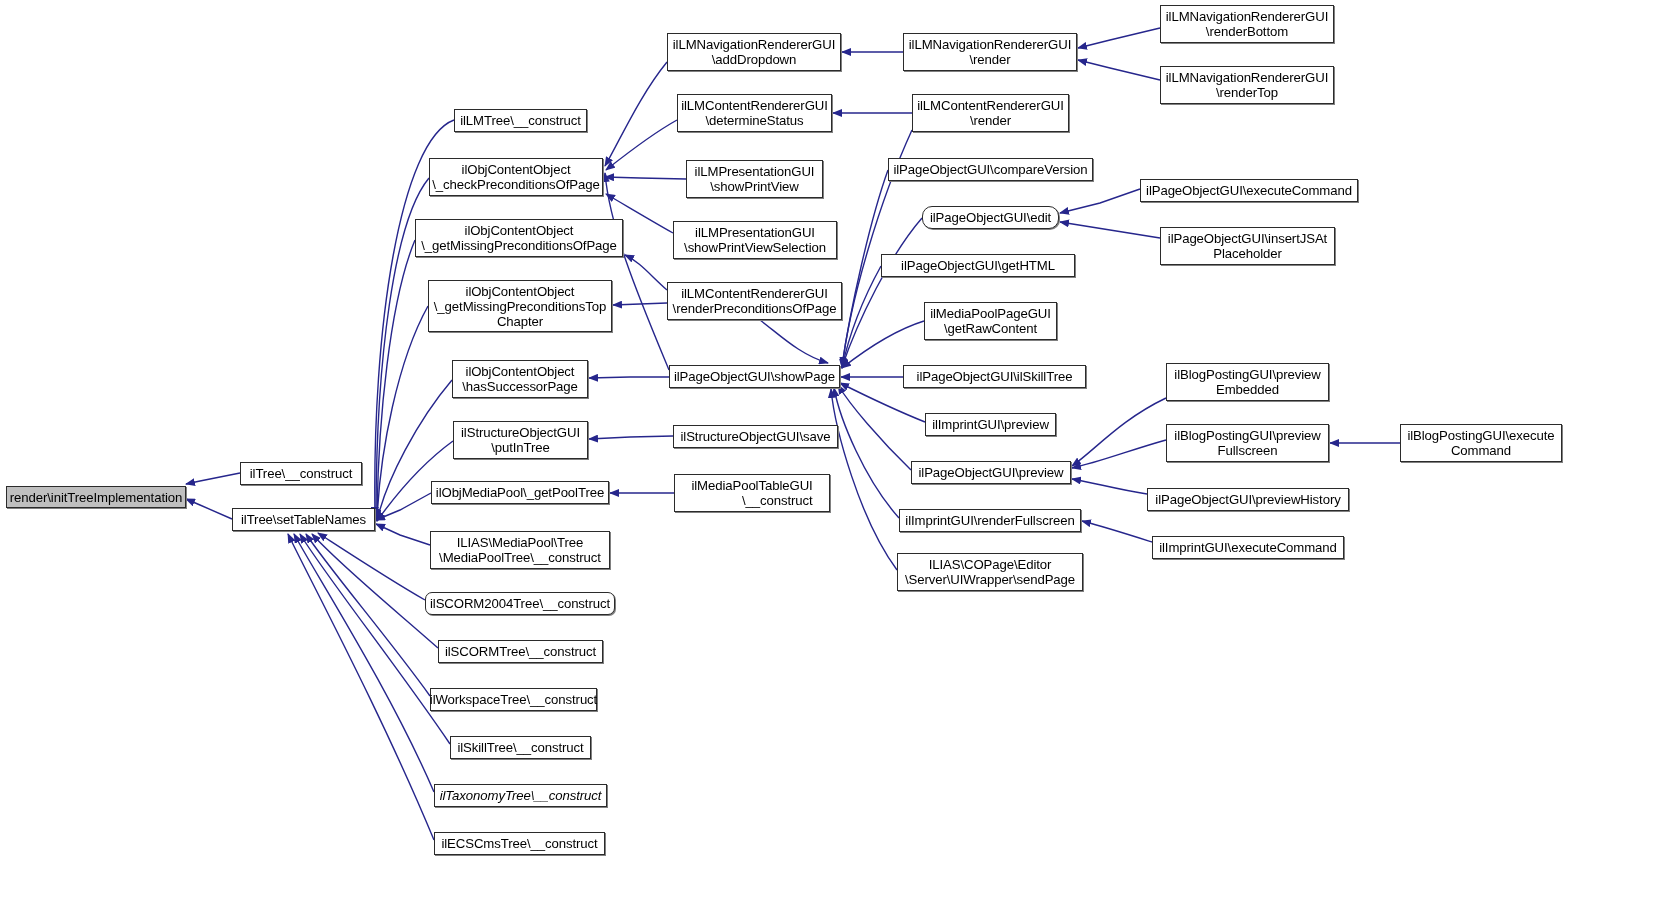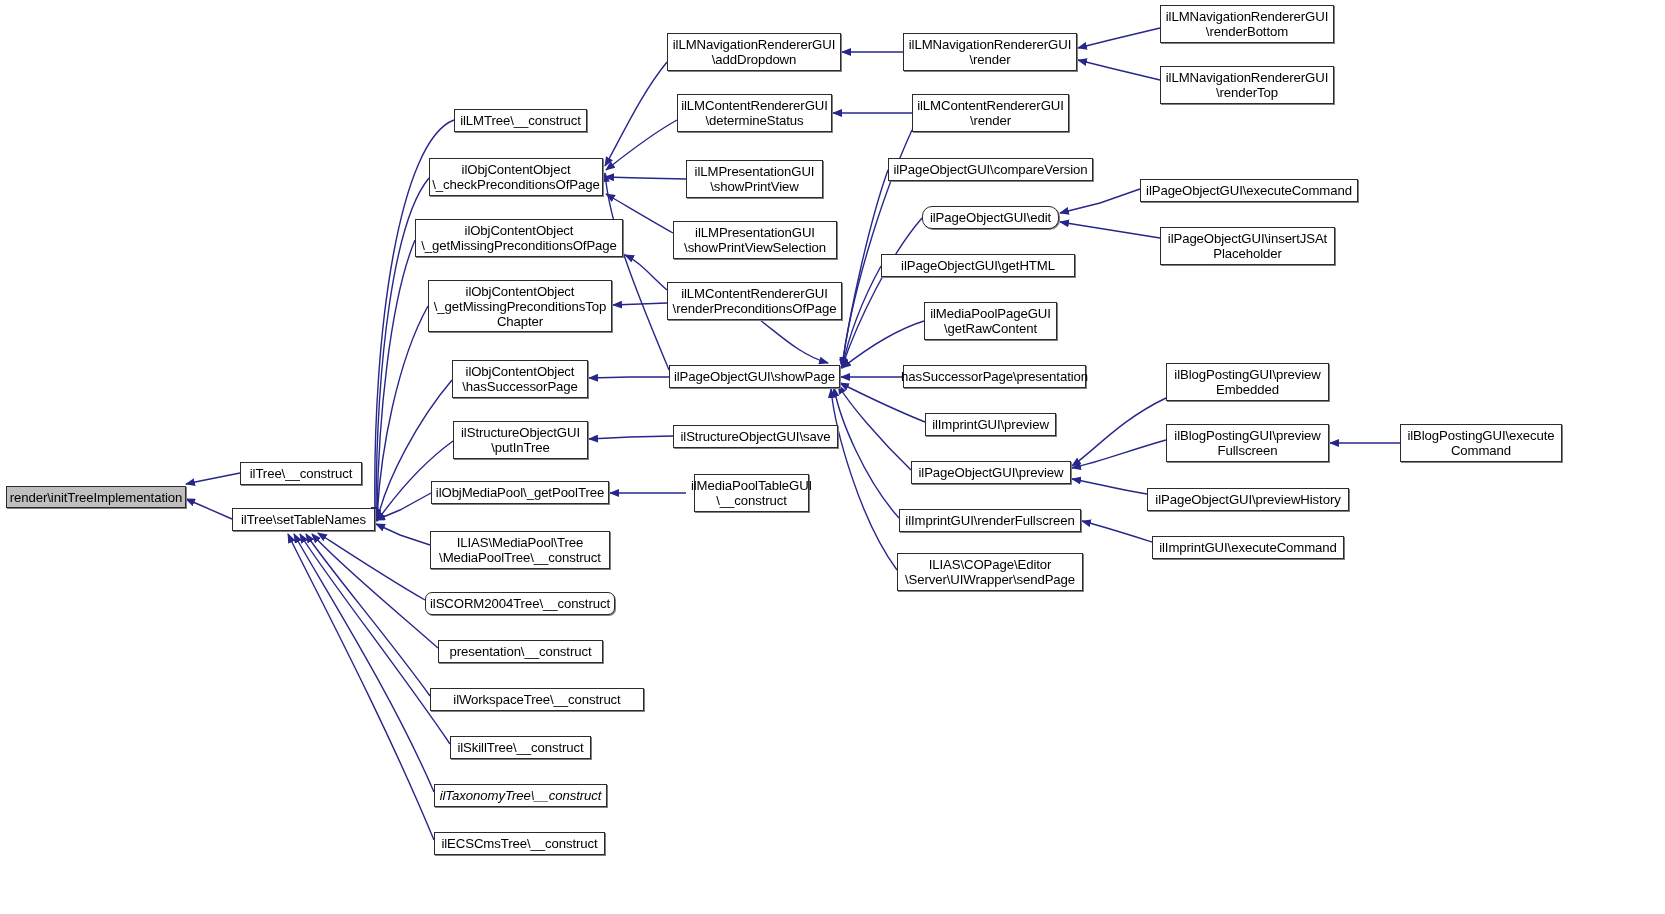--- a/index.html
+++ b/index.html
@@ -121,49 +121,49 @@
 \_getMissingPreconditionsTop
 Chapter</div>
       <div class="node" style="left: 452px; top: 360px; width: 136px; height: 38px;">ilObjContentObject
 \hasSuccessorPage</div>
       <div class="node" style="left: 453px; top: 421px; width: 135px; height: 38px;">ilStructureObjectGUI
 \putInTree</div>
       <div class="node" style="left: 431px; top: 481px; width: 178px; height: 23px;">ilObjMediaPool\_getPoolTree</div>
       <div class="node" style="left: 430px; top: 531px; width: 180px; height: 38px;">ILIAS\MediaPool\Tree
 \MediaPoolTree\__construct</div>
       <div class="node" style="left: 425px; top: 592px; width: 190px; height: 23px; border-radius: 7px;">ilSCORM2004Tree\__construct</div>
-      <div class="node" style="left: 438px; top: 640px; width: 165px; height: 23px;">presentation\__construct</div>
-      <div class="node" style="left: 430px; top: 688px; width: 214px; height: 23px;">ilWorkspaceTree\__construct</div>
+      <div class="node" style="left: 438px; top: 640px; width: 165px; height: 23px;">ilSCORMTree\__construct</div>
+      <div class="node" style="left: 430px; top: 688px; width: 167px; height: 23px;">ilWorkspaceTree\__construct</div>
       <div class="node" style="left: 450px; top: 736px; width: 141px; height: 23px;">ilSkillTree\__construct</div>
       <div class="node" style="left: 434px; top: 784px; width: 173px; height: 23px; font-style: italic;">ilTaxonomyTree\__construct</div>
       <div class="node" style="left: 434px; top: 832px; width: 171px; height: 23px;">ilECSCmsTree\__construct</div>
       <div class="node" style="left: 667px; top: 33px; width: 174px; height: 38px;">ilLMNavigationRendererGUI
 \addDropdown</div>
       <div class="node" style="left: 677px; top: 94px; width: 155px; height: 38px;">ilLMContentRendererGUI
 \determineStatus</div>
       <div class="node" style="left: 686px; top: 160px; width: 137px; height: 38px;">ilLMPresentationGUI
 \showPrintView</div>
       <div class="node" style="left: 673px; top: 221px; width: 164px; height: 38px;">ilLMPresentationGUI
 \showPrintViewSelection</div>
       <div class="node" style="left: 667px; top: 282px; width: 175px; height: 38px;">ilLMContentRendererGUI
 \renderPreconditionsOfPage</div>
       <div class="node" style="left: 669px; top: 365px; width: 171px; height: 23px;">ilPageObjectGUI\showPage</div>
       <div class="node" style="left: 673px; top: 425px; width: 165px; height: 23px;">ilStructureObjectGUI\save</div>
-      <div class="node" style="left: 694px; top: 474px; width: 115px; height: 38px;">ilMediaPoolTableGUI
+      <div class="node" style="left: 674px; top: 474px; width: 156px; height: 38px; text-align: right;">ilMediaPoolTableGUI
 \__construct</div>
       <div class="node" style="left: 903px; top: 33px; width: 174px; height: 38px;">ilLMNavigationRendererGUI
 \render</div>
       <div class="node" style="left: 912px; top: 94px; width: 157px; height: 38px;">ilLMContentRendererGUI
 \render</div>
       <div class="node" style="left: 888px; top: 158px; width: 205px; height: 23px;">ilPageObjectGUI\compareVersion</div>
       <div class="node" style="left: 922px; top: 206px; width: 137px; height: 23px; border-radius: 10px;">ilPageObjectGUI\edit</div>
       <div class="node" style="left: 881px; top: 254px; width: 194px; height: 23px;">ilPageObjectGUI\getHTML</div>
       <div class="node" style="left: 924px; top: 302px; width: 133px; height: 38px;">ilMediaPoolPageGUI
 \getRawContent</div>
-      <div class="node" style="left: 903px; top: 365px; width: 183px; height: 23px;">hasSuccessorPage\presentation</div>
+      <div class="node" style="left: 903px; top: 365px; width: 183px; height: 23px;">ilPageObjectGUI\ilSkillTree</div>
       <div class="node" style="left: 925px; top: 413px; width: 131px; height: 23px;">ilImprintGUI\preview</div>
       <div class="node" style="left: 911px; top: 461px; width: 160px; height: 23px;">ilPageObjectGUI\preview</div>
       <div class="node" style="left: 899px; top: 509px; width: 182px; height: 23px;">ilImprintGUI\renderFullscreen</div>
       <div class="node" style="left: 897px; top: 553px; width: 186px; height: 38px;">ILIAS\COPage\Editor
 \Server\UIWrapper\sendPage</div>
       <div class="node" style="left: 1160px; top: 5px; width: 174px; height: 38px;">ilLMNavigationRendererGUI
 \renderBottom</div>
       <div class="node" style="left: 1160px; top: 66px; width: 174px; height: 38px;">ilLMNavigationRendererGUI
 \renderTop</div>
       <div class="node" style="left: 1140px; top: 179px; width: 218px; height: 23px;">ilPageObjectGUI\executeCommand</div>

